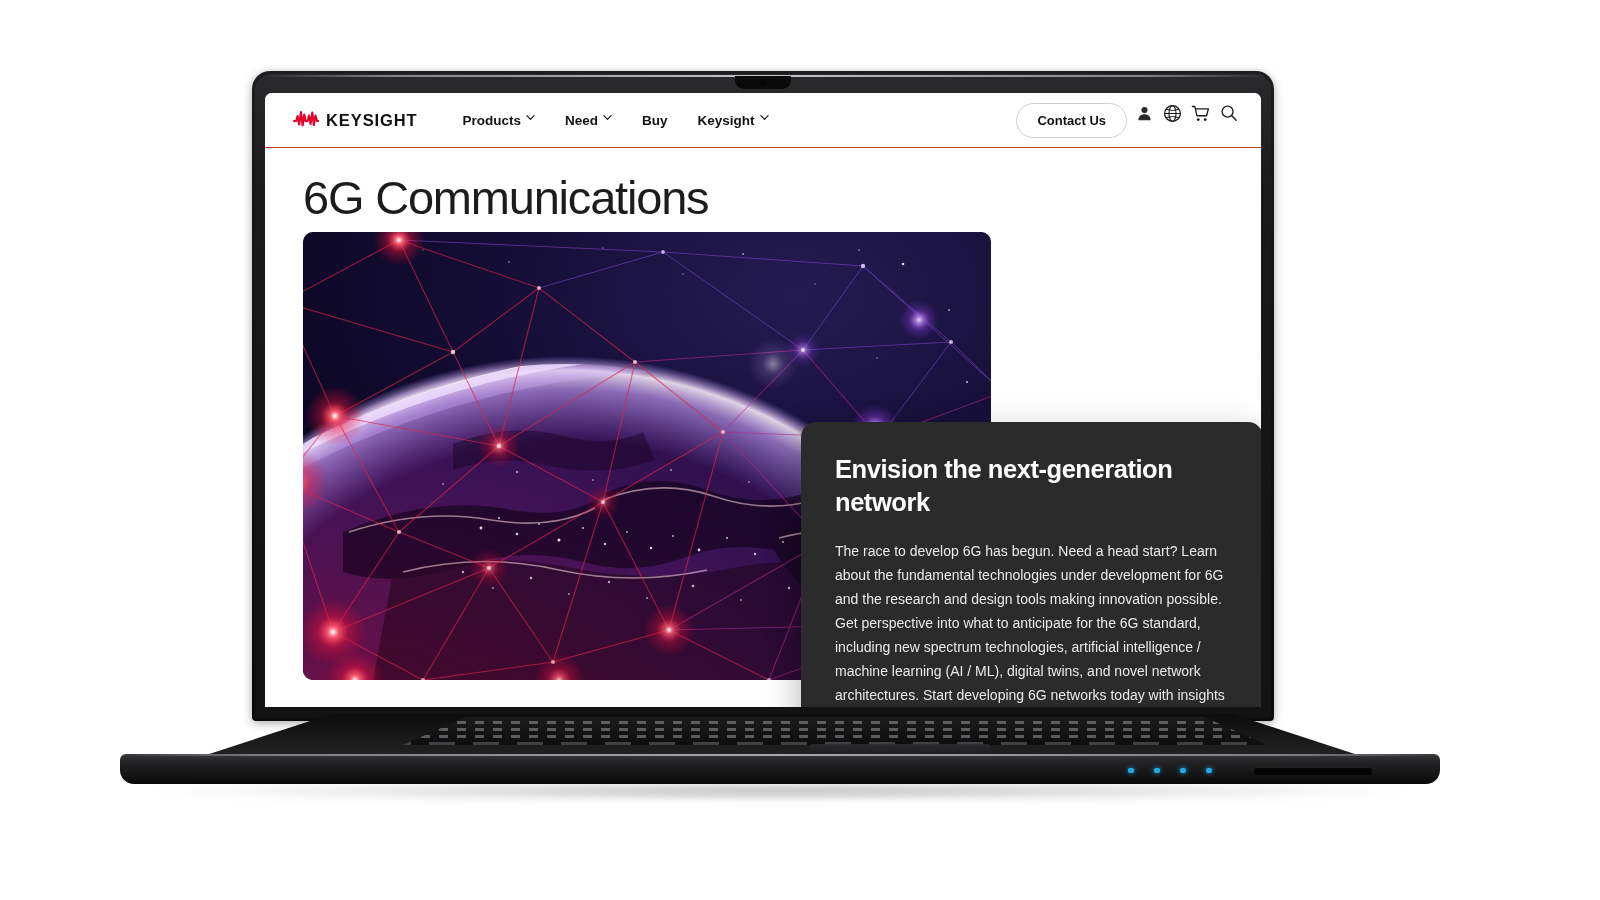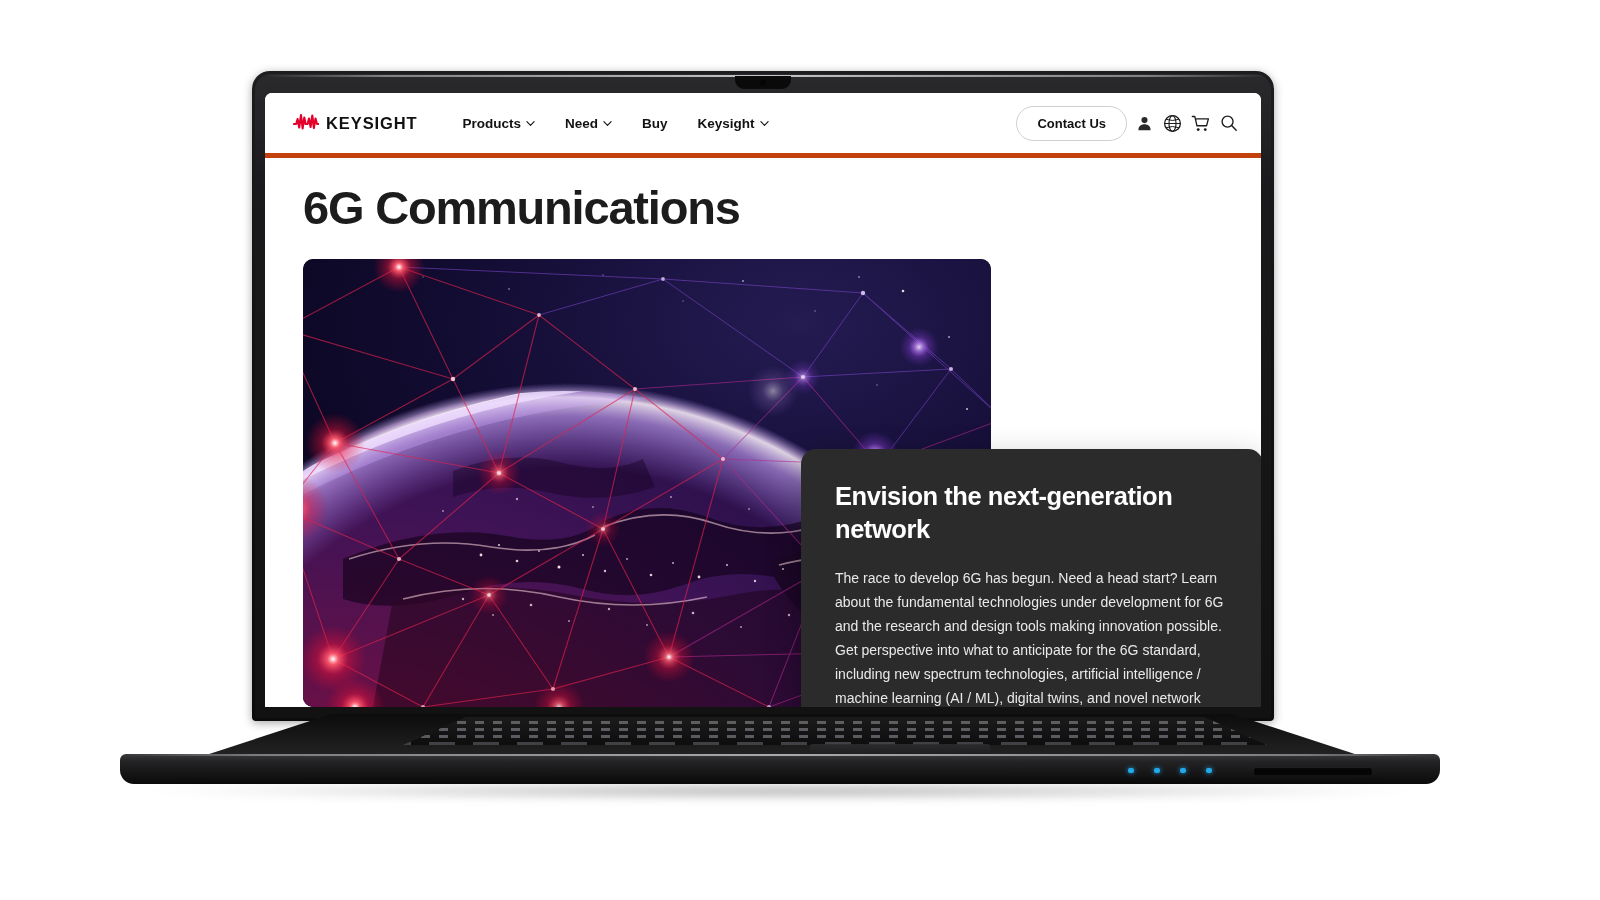--- a/index.html
+++ b/index.html
@@ -71,26 +71,26 @@
     width: 996px;
     height: 614px;
     background: #ffffff;
     border-radius: 7px 7px 0 0;
     overflow: hidden;
   }
 
   
   .site-header {
     position: relative;
-    height: 65px;
+    height: 55px;
     background: #ffffff;
     display: flex;
     align-items: center;
     padding: 0 22px 0 28px;
-    border-bottom: 5px solid #c2410c;
+    border-bottom: 1px solid #c2410c;
   }
   .logo {
     display: flex;
     align-items: center;
     gap: 7px;
     cursor: pointer;
   }
   .logo-mark { display: block; }
   .logo-text {
     font-size: 16.5px;
@@ -100,38 +100,38 @@
   }
 
   .main-nav {
     display: flex;
     align-items: center;
     gap: 30px;
     margin-left: 45px;
   }
   .nav-item {
     display: flex;
-    align-items: center;
+    align-items: flex-start;
     gap: 5px;
     font-size: 13.5px;
     font-weight: 700;
     color: #121212;
     cursor: pointer;
     white-space: nowrap;
   }
   .chev {
     width: 9px; height: 9px;
     flex: 0 0 auto;
   }
   .chev svg { display: block; }
 
   .header-right {
     margin-left: auto;
     display: flex;
-    align-items: center;
+    align-items: flex-start;
     gap: 7px;
   }
   .contact-btn {
     font-size: 13px;
     font-weight: 700;
     color: #111111;
     border: 1px solid #cfcfcf;
     border-radius: 999px;
     padding: 9px 20px;
     background: #ffffff;
@@ -150,30 +150,30 @@
 
   
   .page-body {
     position: relative;
     padding: 25px 30px 0 38px;
     height: calc(100% - 52px);
     background: #ffffff;
   }
   .page-title {
     font-size: 47px;
-    font-weight: 700;
+    font-weight: 400;
     letter-spacing: -1.2px;
     color: #1c1c1c;
     line-height: 1.05;
   }
 
   
   .hero-wrap {
     position: relative;
-    margin-top: 27px;
+    margin-top: 10px;
     width: 688px;
     height: 448px;
   }
   .hero-image {
     position: absolute;
     inset: 0;
     border-radius: 10px;
     overflow: hidden;
     background: #0a0414;
   }

